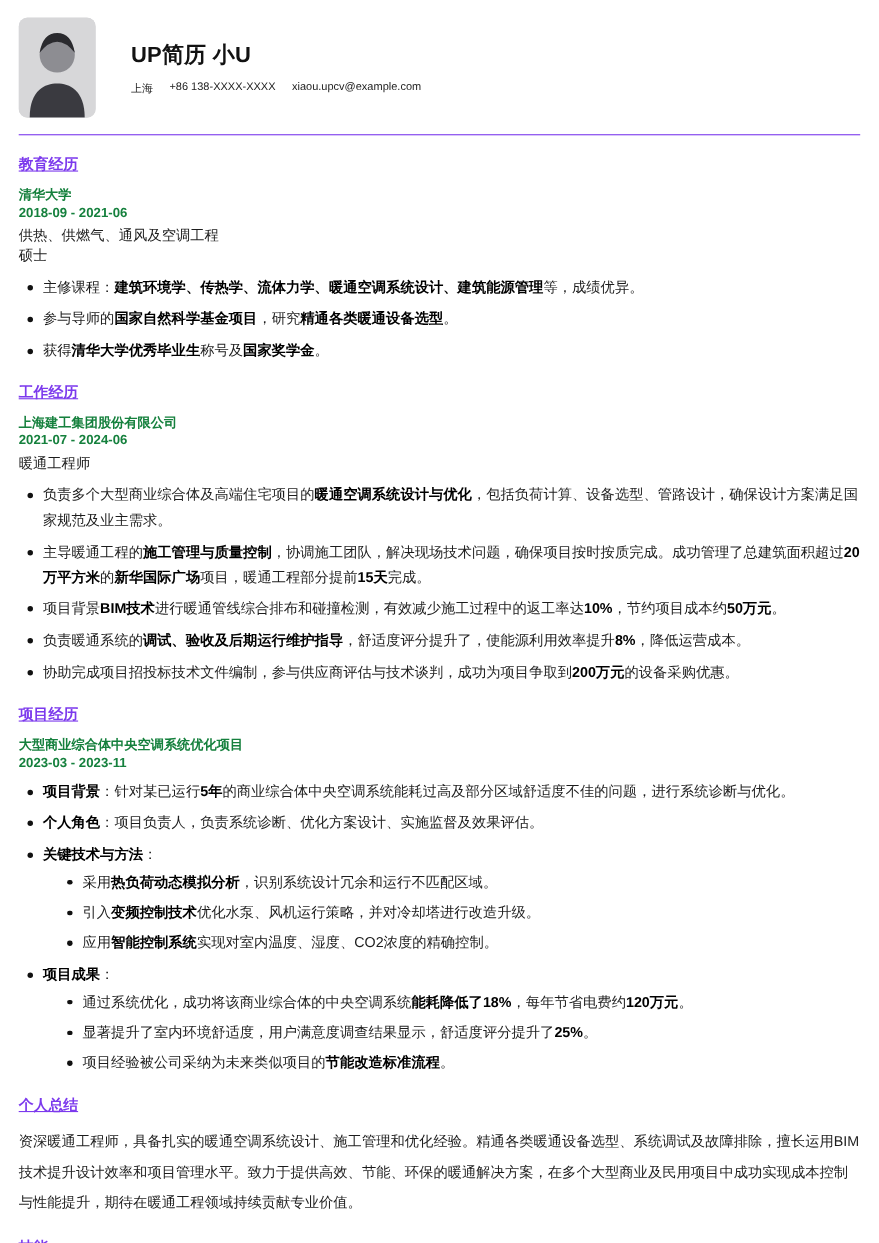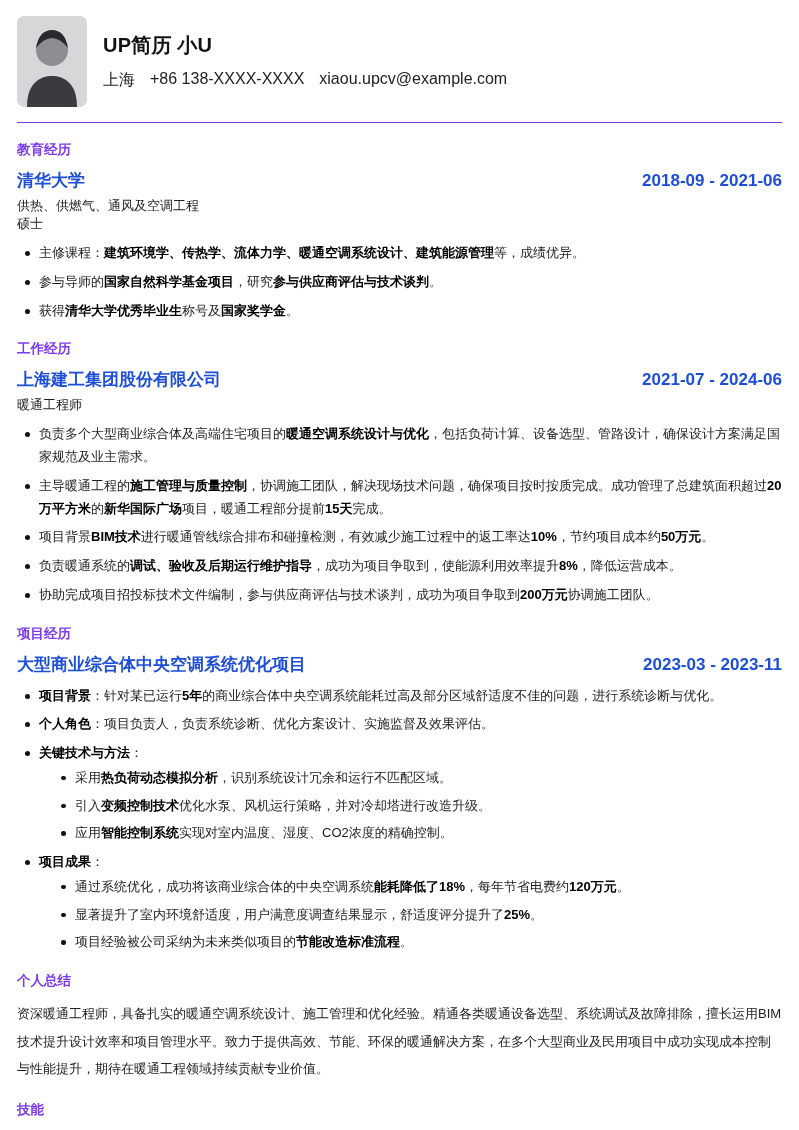--- a/index.html
+++ b/index.html
@@ -3,32 +3,32 @@
 <meta charset="utf-8">
 <style>
   html,body{margin:0;padding:0;}
   body{
     width:799px;height:1130px;overflow:hidden;background:#ffffff;
     font-family:"Liberation Sans","DejaVu Sans",sans-serif;
     color:#1b1b1b;-webkit-font-smoothing:antialiased;
   }
   .page{padding:0 17px;}
   
-  .hdr{display:flex;align-items:center;gap:16px;padding-top:16px;}
+  .hdr{display:flex;align-items:center;gap:32px;padding-top:16px;}
   .photo{
     width:70px;height:91px;border-radius:8px;overflow:hidden;flex:0 0 auto;
     background:#d7d7d9;display:flex;align-items:flex-end;justify-content:center;
   }
   .photo svg{display:block;}
   .hdr-text h1{margin:0 0 11px;font-size:20px;font-weight:700;color:#121212;letter-spacing:.2px;}
-  .contact{display:flex;gap:15px;font-size:16px;color:#222;}
+  .contact{display:flex;gap:15px;font-size:10px;color:#222;}
   .divider{border:none;border-top:1.6px solid #7c3aed;margin:15px 0 0;}
   
-  .section-title{color:#7c3aed;font-size:13.5px;font-weight:700;margin:18px 0 10px;}
-  .entry-row{display:flex;justify-content:space-between;align-items:baseline;font-size:17px;font-weight:700;color:#1d4ed8;margin:0 0 5px;}
+  .section-title{color:#7c3aed;font-size:13.5px;font-weight:700;margin:18px 0 10px;text-decoration:underline;}
+  .entry-row{display:flex;justify-content:space-between;align-items:baseline;font-size:12px;font-weight:700;color:#15803d;margin:0 0 5px;flex-direction:column;}
   .entry-sub{display:flex;justify-content:space-between;align-items:baseline;font-size:13px;color:#1d1d1d;margin:0 0 4px;flex-direction:column;}
   ul.bullets{list-style:none;margin:9px 0 0;padding:0;font-size:13px;line-height:1.75;color:#1d1d1d;}
   li.bullet{position:relative;padding-left:22px;margin:0 0 6px;}
   li.bullet::before{content:"";position:absolute;left:8px;top:9px;width:5px;height:5px;border-radius:50%;background:#111;}
   ul.subbullets{list-style:none;margin:2px 0 0;padding:0;}
   li.subbullet{position:relative;padding-left:36px;margin:0 0 5px;}
   li.subbullet::before{content:"";position:absolute;left:22px;top:9px;width:4.5px;height:4.5px;border-radius:50%;background:#111;}
   strong{font-weight:700;color:#000;margin-top:24px;}
   .para{font-size:13px;line-height:2.12;margin:2px 0 16px;color:#1d1d1d;}
   
@@ -70,39 +70,39 @@
         <div class="entry-row">
           <span>清华大学</span>
           <span>2018-09 - 2021-06</span>
         </div>
         <div class="entry-sub">
           <span>供热、供燃气、通风及空调工程</span>
           <span>硕士</span>
         </div>
         <ul class="bullets">
           <li class="bullet"><span>主修课程：</span><strong>建筑环境学、传热学、流体力学、暖通空调系统设计、建筑能源管理</strong><span>等，成绩优异。</span></li>
-          <li class="bullet"><span>参与导师的</span><strong>国家自然科学基金项目</strong><span>，研究</span><strong>参与供应商评估与技术谈判</strong><span>。</span></li>
+          <li class="bullet"><span>参与导师的</span><strong>国家自然科学基金项目</strong><span>，研究</span><strong>精通各类暖通设备选型</strong><span>。</span></li>
           <li class="bullet"><span>获得</span><strong>清华大学优秀毕业生</strong><span>称号及</span><strong>国家奖学金</strong><span>。</span></li>
         </ul>
       </section>
       <section class="section">
         <h2 class="section-title">工作经历</h2>
         <div class="entry-row">
           <span>上海建工集团股份有限公司</span>
           <span>2021-07 - 2024-06</span>
         </div>
         <div class="entry-sub">
           <span>暖通工程师</span>
         </div>
         <ul class="bullets">
           <li class="bullet"><span>负责多个大型商业综合体及高端住宅项目的</span><strong>暖通空调系统设计与优化</strong><span>，包括负荷计算、设备选型、管路设计，确保设计方案满足国家规范及业主需求。</span></li>
           <li class="bullet"><span>主导暖通工程的</span><strong>施工管理与质量控制</strong><span>，协调施工团队，解决现场技术问题，确保项目按时按质完成。成功管理了总建筑面积超过</span><strong>20万平方米</strong><span>的</span><strong>新华国际广场</strong><span>项目，暖通工程部分提前</span><strong>15天</strong><span>完成。</span></li>
           <li class="bullet"><span>项目背景</span><strong>BIM技术</strong><span>进行暖通管线综合排布和碰撞检测，有效减少施工过程中的返工率达</span><strong>10%</strong><span>，节约项目成本约</span><strong>50万元</strong><span>。</span></li>
-          <li class="bullet"><span>负责暖通系统的</span><strong>调试、验收及后期运行维护指导</strong><span>，成功为项目争取到，使能源利用效率提升</span><strong>8%</strong><span>，降低运营成本。</span></li>
-          <li class="bullet"><span>协助完成项目招投标技术文件编制，参与供应商评估与技术谈判，成功为项目争取到</span><strong>200万元</strong><span>协调施工团队。</span></li>
+          <li class="bullet"><span>负责暖通系统的</span><strong>调试、验收及后期运行维护指导</strong><span>，舒适度评分提升了，使能源利用效率提升</span><strong>8%</strong><span>，降低运营成本。</span></li>
+          <li class="bullet"><span>协助完成项目招投标技术文件编制，参与供应商评估与技术谈判，成功为项目争取到</span><strong>200万元</strong><span>的设备采购优惠。</span></li>
         </ul>
       </section>
       <section class="section">
         <h2 class="section-title">项目经历</h2>
         <div class="entry-row">
           <span>大型商业综合体中央空调系统优化项目</span>
           <span>2023-03 - 2023-11</span>
         </div>
         <ul class="bullets">
           <li class="bullet"><strong>项目背景</strong><span>：针对某已运行</span><strong>5年</strong><span>的商业综合体中央空调系统能耗过高及部分区域舒适度不佳的问题，进行系统诊断与优化。</span></li>

